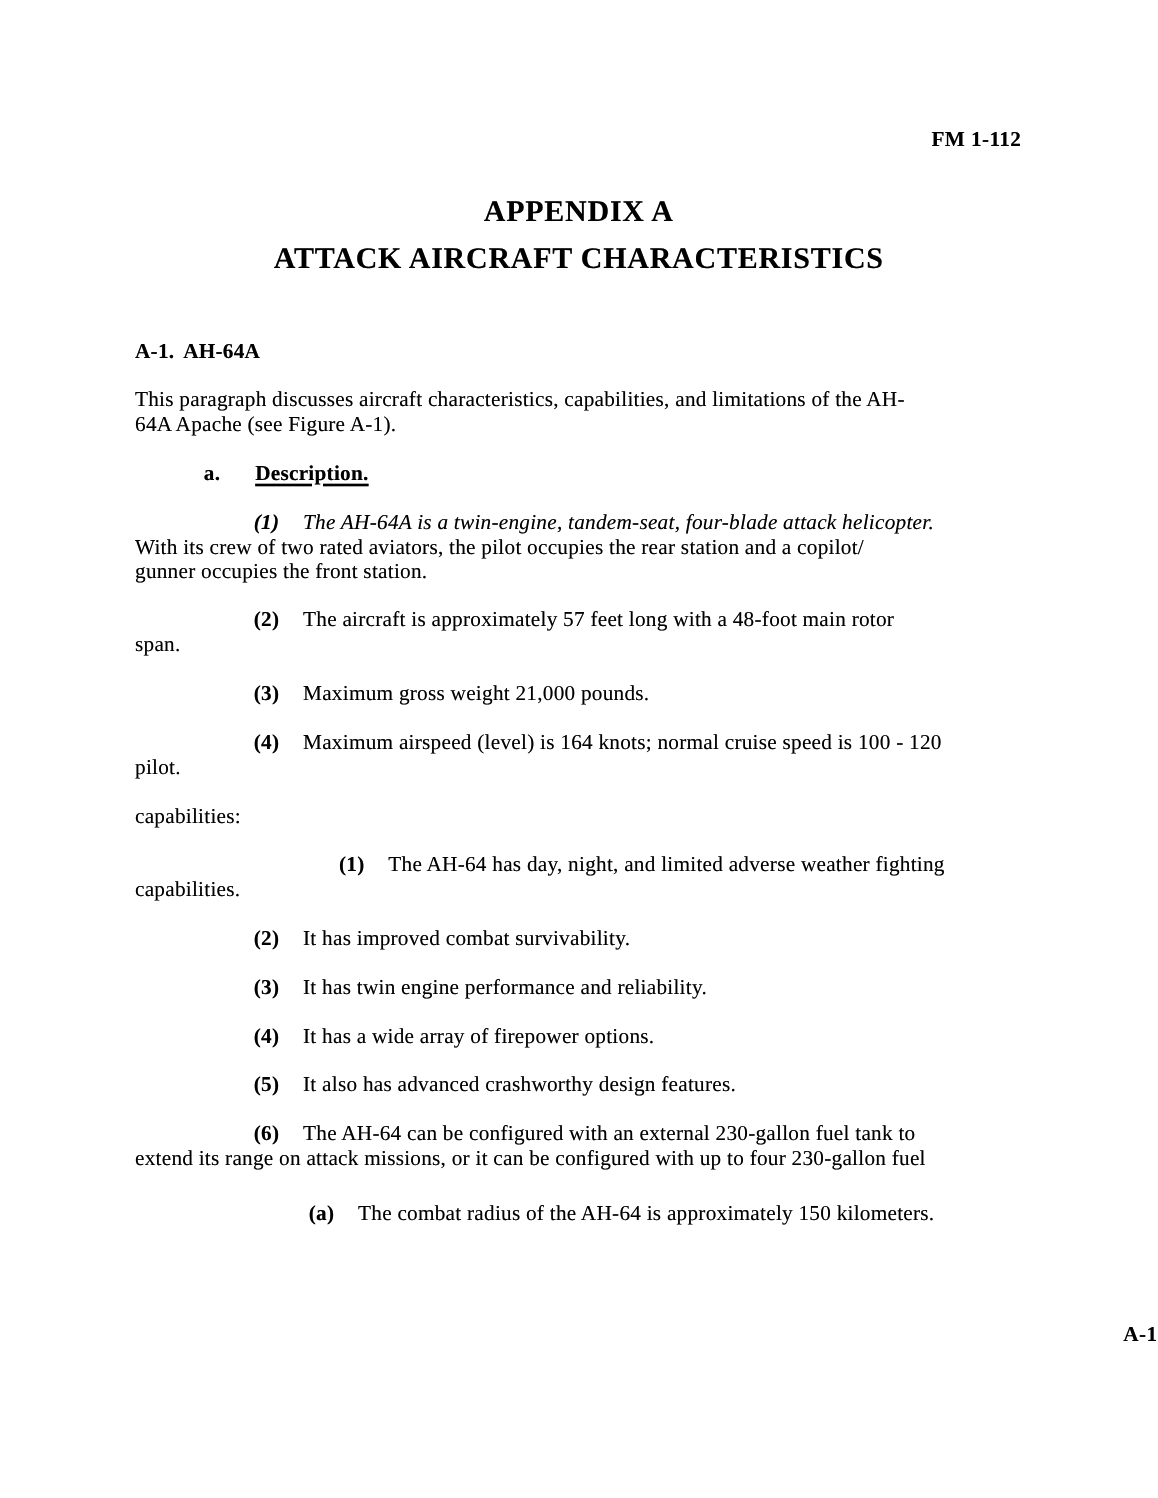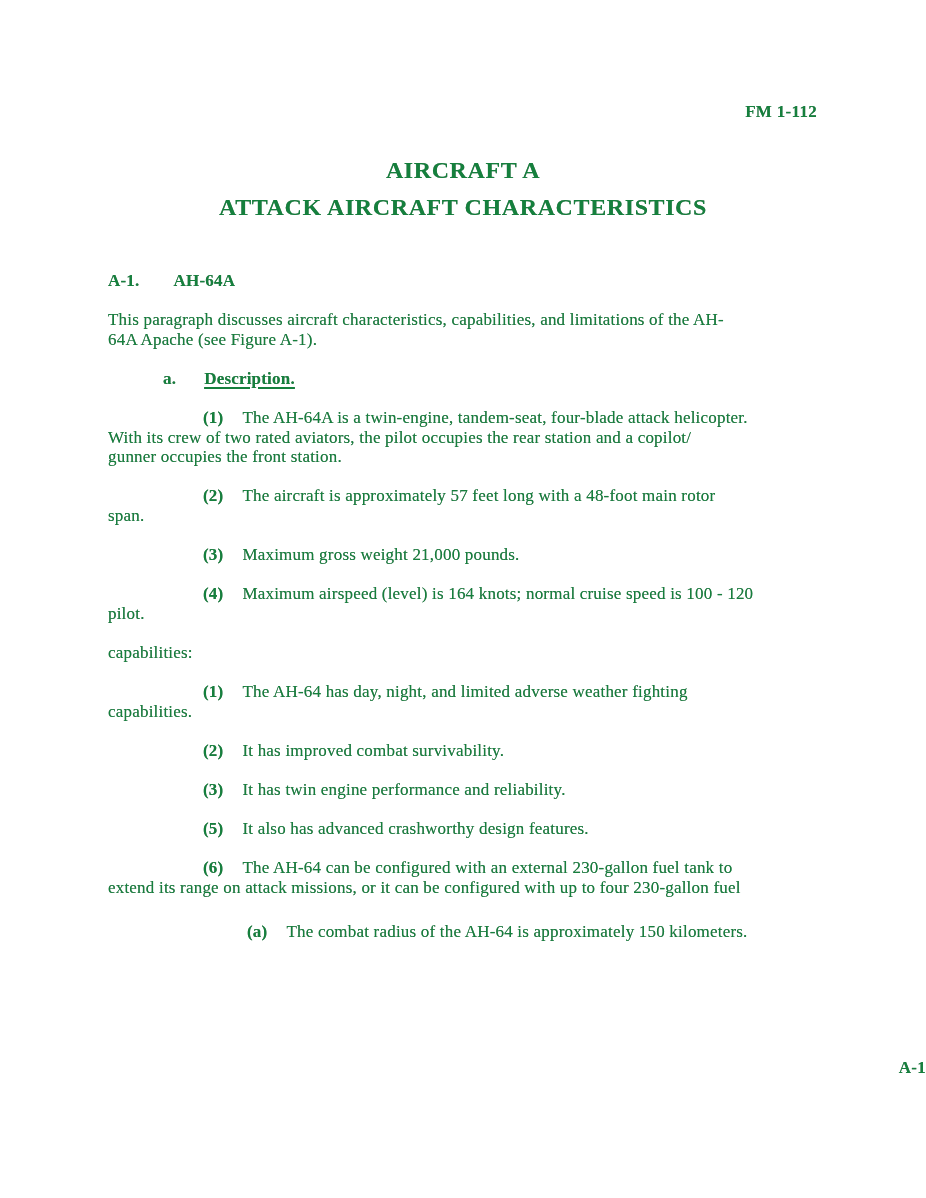--- a/index.html
+++ b/index.html
@@ -2,21 +2,21 @@
 <html><head>
 <meta charset="utf-8">
 <style>
   html, body { margin: 0; padding: 0; background: #ffffff; }
   .page {
     position: relative;
     width: 926px;
     height: 1198px;
     background: #ffffff;
     font-family: "Liberation Serif", "DejaVu Serif", serif;
-    color: #15803d;
+    color: #000000;
     text-shadow: 0 0 0.4px rgba(0,0,0,0.45);
     overflow: hidden;
   }
   .header-right {
     position: absolute;
     top: 102px;
     right: 109px;
     font-size: 17px;
     font-weight: bold;
     letter-spacing: 0.3px;
@@ -35,21 +35,21 @@
   .t2 { top: 194px; }
   .section-heading {
     position: absolute;
     top: 271px;
     left: 108px;
     font-size: 17px;
     font-weight: bold;
     letter-spacing: 0.2px;
     white-space: nowrap;
   }
-  .sec-num { margin-right: 34px; }
+  .sec-num { margin-right: 7px; }
   .content {
     position: absolute;
     top: 310px;
     left: 108px;
     width: 716px;
     font-size: 17px;
     letter-spacing: 0.2px;
   }
   .para { margin: 0 0 19.4px 0; }
   .para:last-child { margin-bottom: 0; margin-top: 24px; }
@@ -73,64 +73,67 @@
     font-weight: bold;
     letter-spacing: 0.3px;
   }
 </style>
 </head>
 <body>
 
 <div class="page">
   <div class="header-right">FM 1-112</div>
 
-  <h1 class="doc-title t1">AIRCRAFT A</h1>
+  <h1 class="doc-title t1">APPENDIX A</h1>
 
   <h2 class="doc-title t2">ATTACK AIRCRAFT CHARACTERISTICS</h2>
 
   <div class="section-heading">
     <span class="sec-num">A-1.</span><span class="sec-title">AH-64A</span>
   </div>
 
   <div id="doc-content" class="content">
       <div class="para">
         <div class="line"><span>This paragraph discusses aircraft characteristics, capabilities, and limitations of the AH-</span></div>
         <div class="line"><span>64A Apache (see Figure A-1).</span></div>
       </div>
       <div class="para">
         <div class="line" style="padding-left: 55px;"><span class="b" style="margin-right: 28px;">a.</span><span class="b u">Description.</span></div>
       </div>
       <div class="para">
-        <div class="line" style="padding-left: 95px;"><span class="b" style="margin-right: 19px;">(1)</span><span>The AH-64A is a twin-engine, tandem-seat, four-blade attack helicopter.</span></div>
+        <div class="line" style="padding-left: 95px; font-style: italic;"><span class="b" style="margin-right: 19px;">(1)</span><span>The AH-64A is a twin-engine, tandem-seat, four-blade attack helicopter.</span></div>
         <div class="line"><span>With its crew of two rated aviators, the pilot occupies the rear station and a copilot/</span></div>
         <div class="line"><span>gunner occupies the front station.</span></div>
       </div>
       <div class="para">
         <div class="line" style="padding-left: 95px;"><span class="b" style="margin-right: 19px;">(2)</span><span>The aircraft is approximately 57 feet long with a 48-foot main rotor</span></div>
         <div class="line"><span>span.</span></div>
       </div>
       <div class="para">
         <div class="line" style="padding-left: 95px;"><span class="b" style="margin-right: 19px;">(3)</span><span>Maximum gross weight 21,000 pounds.</span></div>
       </div>
       <div class="para">
         <div class="line" style="padding-left: 95px;"><span class="b" style="margin-right: 19px;">(4)</span><span>Maximum airspeed (level) is 164 knots; normal cruise speed is 100 - 120</span></div>
         <div class="line"><span>pilot.</span></div>
       </div>
       <div class="para">
         <div class="line"><span>capabilities:</span></div>
       </div>
       <div class="para">
-        <div class="line" style="padding-left: 95px;"><span class="b" style="margin-right: 19px;">(1)</span><span>The AH-64 has day, night, and limited adverse weather fighting</span></div>
+        <div class="line" style="padding-left: 95px; text-align: center;"><span class="b" style="margin-right: 19px;">(1)</span><span>The AH-64 has day, night, and limited adverse weather fighting</span></div>
         <div class="line"><span>capabilities.</span></div>
       </div>
       <div class="para">
         <div class="line" style="padding-left: 95px;"><span class="b" style="margin-right: 19px;">(2)</span><span>It has improved combat survivability.</span></div>
       </div>
       <div class="para">
         <div class="line" style="padding-left: 95px;"><span class="b" style="margin-right: 19px;">(3)</span><span>It has twin engine performance and reliability.</span></div>
+      </div>
+      <div class="para">
+        <div class="line" style="padding-left: 95px;"><span class="b" style="margin-right: 19px;">(4)</span><span>It has a wide array of firepower options.</span></div>
       </div>
       <div class="para">
         <div class="line" style="padding-left: 95px;"><span class="b" style="margin-right: 19px;">(5)</span><span>It also has advanced crashworthy design features.</span></div>
       </div>
       <div class="para">
         <div class="line" style="padding-left: 95px;"><span class="b" style="margin-right: 19px;">(6)</span><span>The AH-64 can be configured with an external 230-gallon fuel tank to</span></div>
         <div class="line"><span>extend its range on attack missions, or it can be configured with up to four 230-gallon fuel</span></div>
       </div>
       <div class="para">
         <div class="line" style="padding-left: 139px;"><span class="b" style="margin-right: 19px;">(a)</span><span>The combat radius of the AH-64 is approximately 150 kilometers.</span></div>

